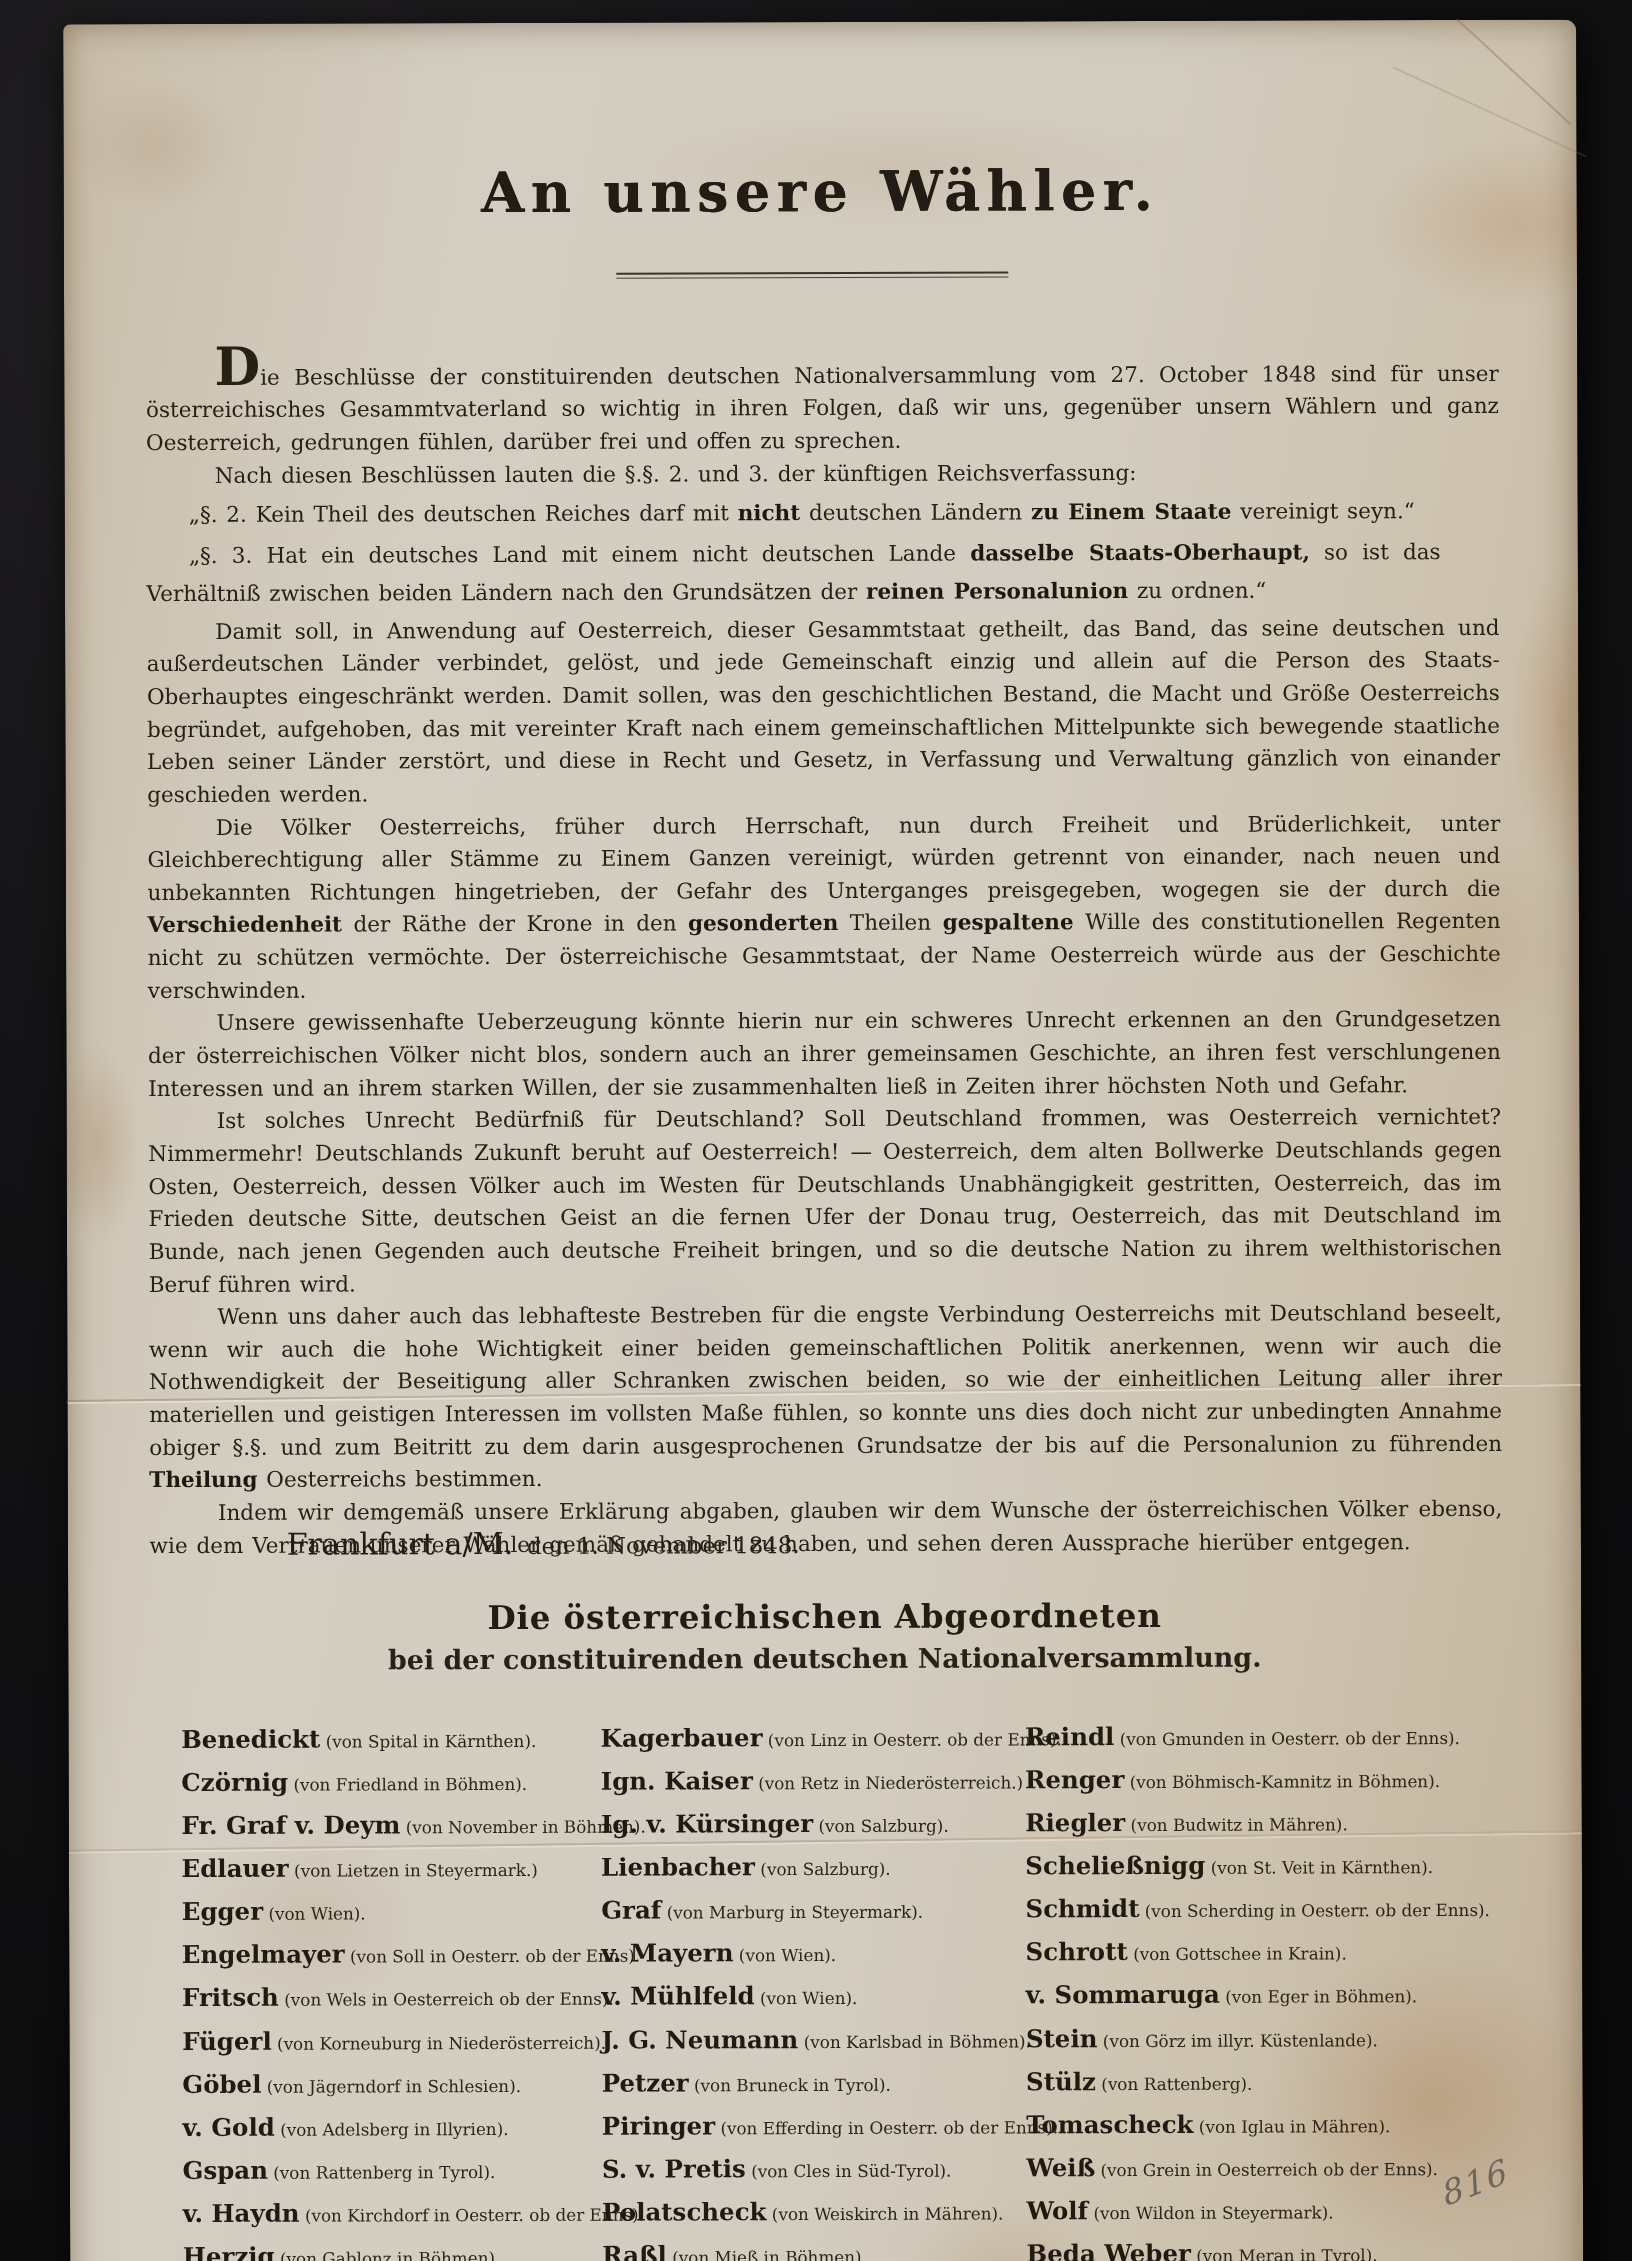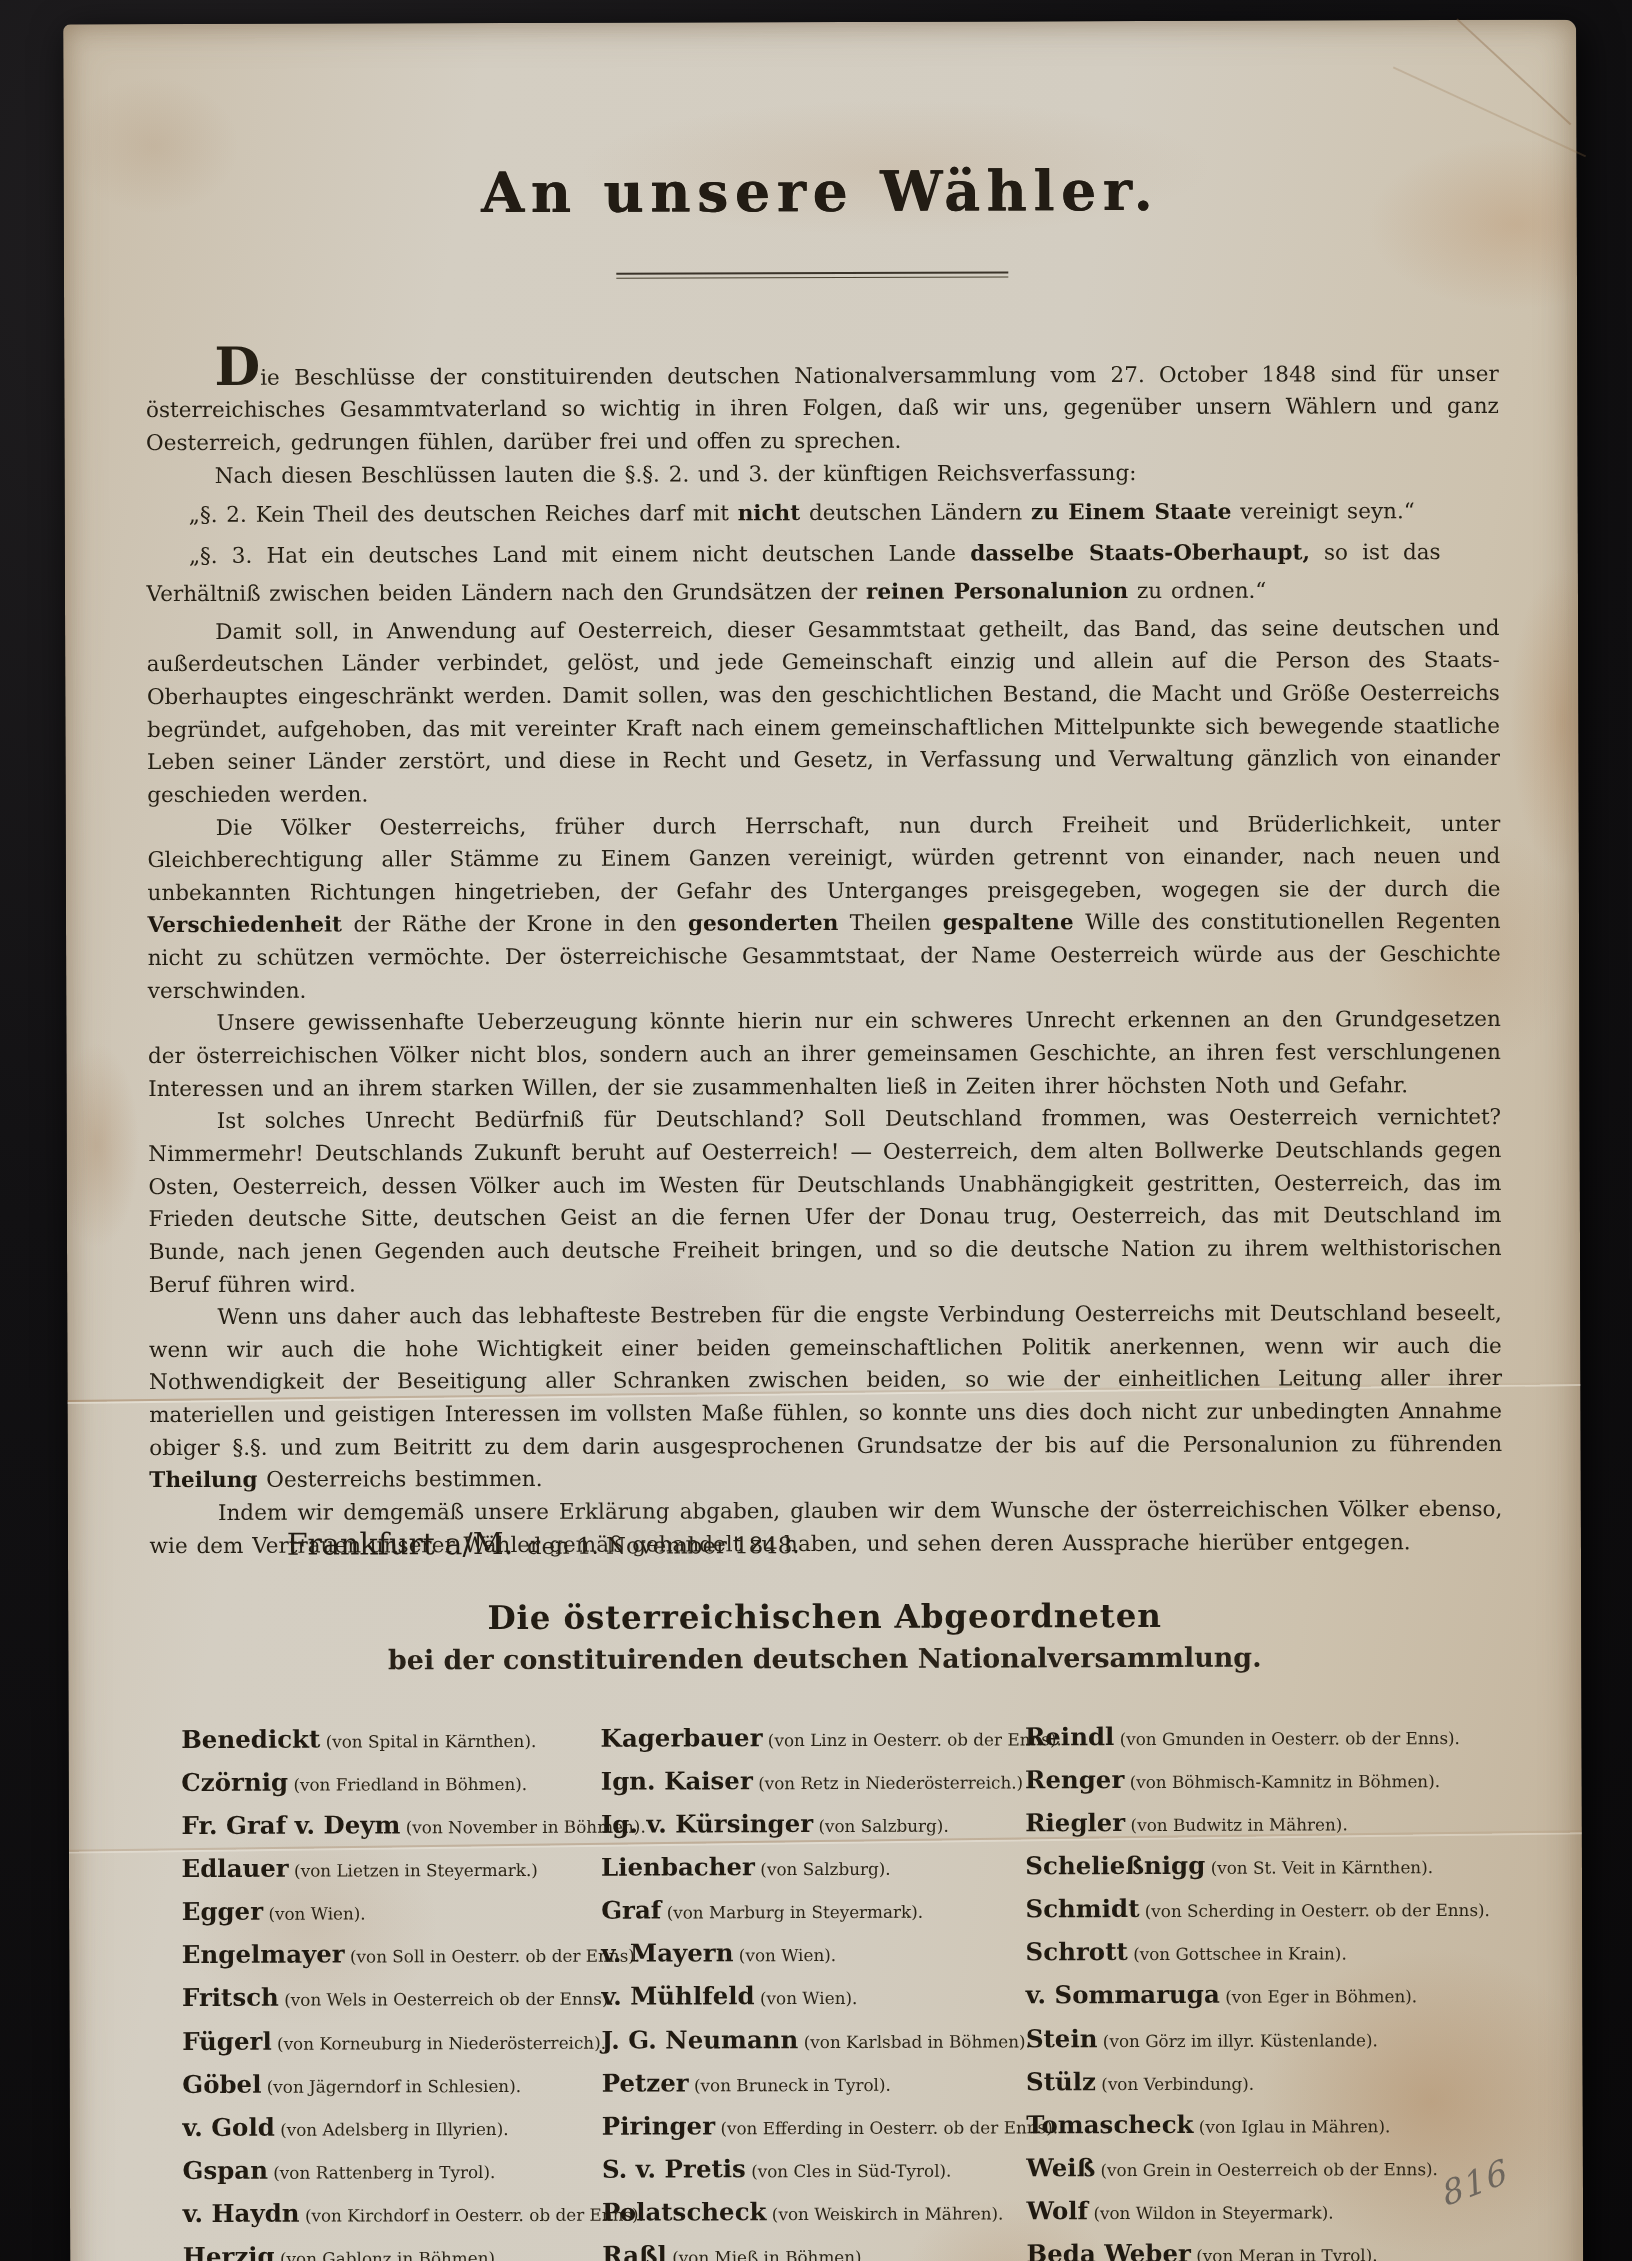--- a/index.html
+++ b/index.html
@@ -163,21 +163,21 @@
     </div>
   <div class="dcol col3">
       <div class="drow"><b class="dname">Reindl</b><span class="dorig"> (von Gmunden in Oesterr. ob der Enns).</span></div>
       <div class="drow"><b class="dname">Renger</b><span class="dorig"> (von Böhmisch-Kamnitz in Böhmen).</span></div>
       <div class="drow"><b class="dname">Riegler</b><span class="dorig"> (von Budwitz in Mähren).</span></div>
       <div class="drow"><b class="dname">Scheließnigg</b><span class="dorig"> (von St. Veit in Kärnthen).</span></div>
       <div class="drow"><b class="dname">Schmidt</b><span class="dorig"> (von Scherding in Oesterr. ob der Enns).</span></div>
       <div class="drow"><b class="dname">Schrott</b><span class="dorig"> (von Gottschee in Krain).</span></div>
       <div class="drow"><b class="dname">v. Sommaruga</b><span class="dorig"> (von Eger in Böhmen).</span></div>
       <div class="drow"><b class="dname">Stein</b><span class="dorig"> (von Görz im illyr. Küstenlande).</span></div>
-      <div class="drow"><b class="dname">Stülz</b><span class="dorig"> (von Verbindung).</span></div>
+      <div class="drow"><b class="dname">Stülz</b><span class="dorig"> (von Rattenberg).</span></div>
       <div class="drow"><b class="dname">Tomascheck</b><span class="dorig"> (von Iglau in Mähren).</span></div>
       <div class="drow"><b class="dname">Weiß</b><span class="dorig"> (von Grein in Oesterreich ob der Enns).</span></div>
       <div class="drow"><b class="dname">Wolf</b><span class="dorig"> (von Wildon in Steyermark).</span></div>
       <div class="drow"><b class="dname">Beda Weber</b><span class="dorig"> (von Meran in Tyrol).</span></div>
     </div>
 
   <div class="pencil">816</div>
 
   <div class="crease crease1"></div>
   <div class="crease crease2"></div>

